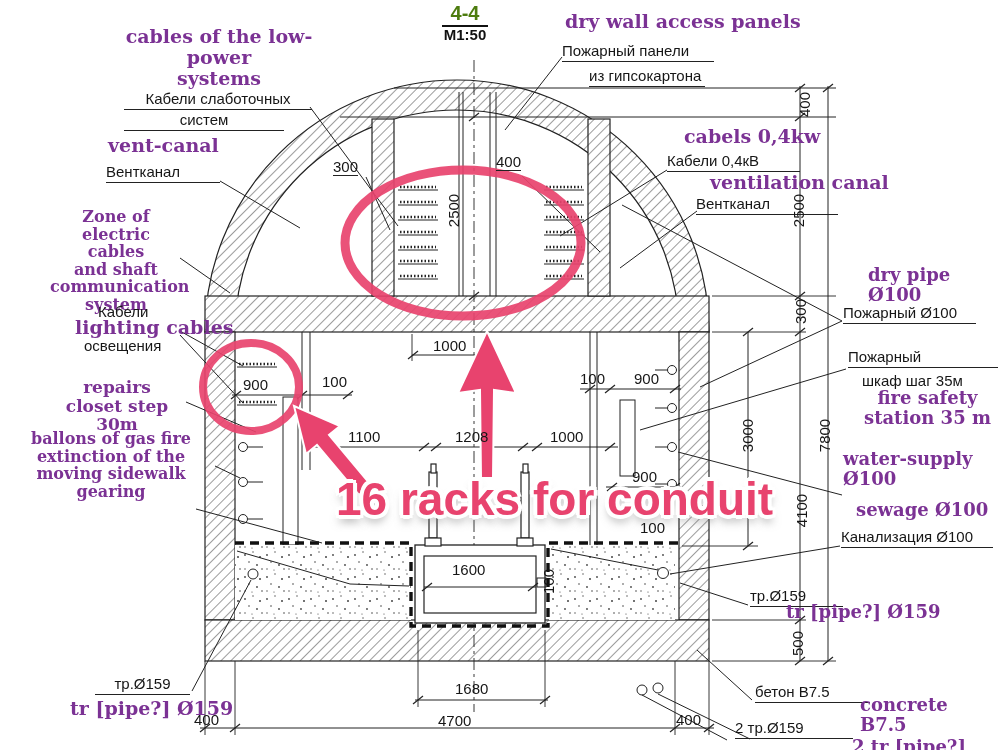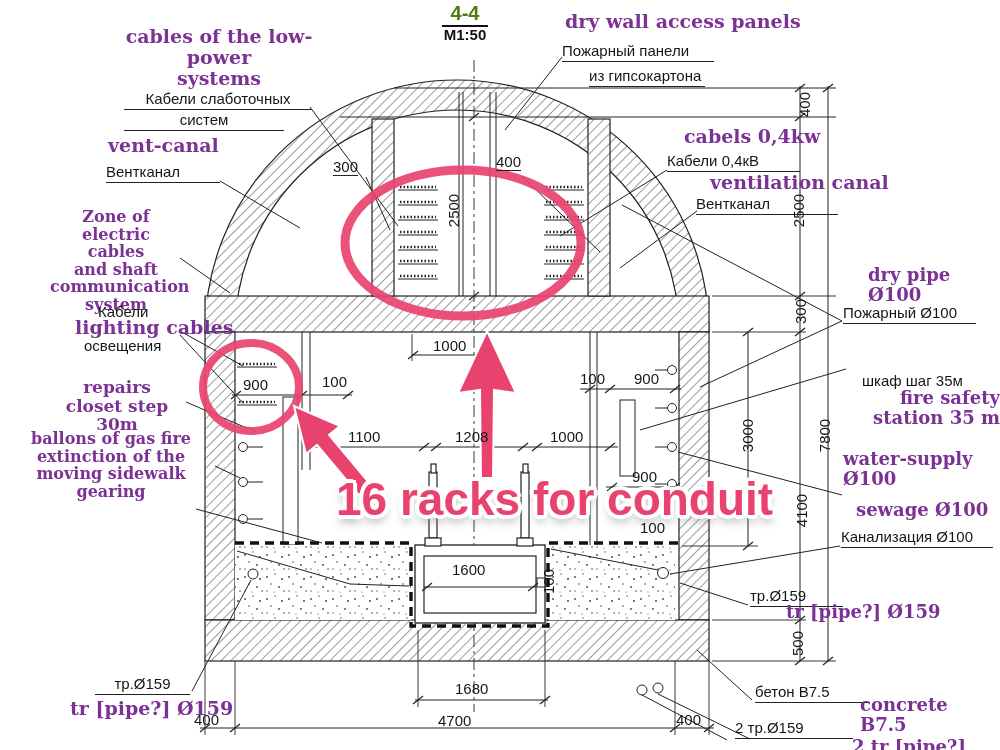--- a/index.html
+++ b/index.html
@@ -298,22 +298,23 @@
 moving sidewalk gearing</div>
     <div class="lbl en" style="left: 565px; top: 11px; font-size: 19px;">dry wall access panels</div>
     <div class="lbl u" style="left: 562px; top: 41px; width: 152px;">Пожарный панели</div>
     <div class="lbl u" style="left: 550px; top: 66px; width: 116px; margin-left: 39px;">из гипсокартона</div>
     <div class="lbl en" style="left: 684px; top: 126px; font-size: 19px;">cabels 0,4kw</div>
     <div class="lbl u" style="left: 667px; top: 151px; width: 133px;">Кабели 0,4кВ</div>
     <div class="lbl en" style="left: 710px; top: 172px; font-size: 19px;">ventilation canal</div>
     <div class="lbl u" style="left: 696px; top: 194px; width: 142px;">Вентканал</div>
     <div class="lbl en" style="left: 868px; top: 265px; font-size: 18px;">dry pipe Ø100</div>
     <div class="lbl u" style="left: 843px; top: 303px; width: 133px;">Пожарный Ø100</div>
+    <div class="lbl u" style="left: 848px; top: 347px; width: 150px;">Пожарный</div>
     <div class="lbl" style="left: 862px; top: 371px;">шкаф  шаг 35м</div>
-    <div class="lbl en" style="left: 855px; top: 388px; width: 145px; text-align: right; font-size: 18px;">fire safety
+    <div class="lbl en" style="left: 855px; top: 388px; width: 145px; text-align: center; font-size: 18px;">fire safety
 station 35 m</div>
     <div class="lbl en" style="left: 843px; top: 449px; font-size: 18px;">water-supply Ø100</div>
     <div class="lbl en" style="left: 856px; top: 500px; font-size: 18px;">sewage Ø100</div>
     <div class="lbl u" style="left: 841px; top: 527px; width: 152px;">Канализация Ø100</div>
     <div class="lbl u" style="left: 750px; top: 586px; width: 93px;">тр.Ø159</div>
     <div class="lbl en" style="left: 786px; top: 602px; font-size: 18px;">tr [pipe?] Ø159</div>
     <div class="lbl u" style="left: 755px; top: 682px; width: 115px;">бетон В7.5</div>
     <div class="lbl en" style="left: 860px; top: 695px; font-size: 18px;">concrete B7.5</div>
     <div class="lbl u" style="left: 735px; top: 718px; width: 118px;">2 тр.Ø159</div>
     <div class="lbl en" style="left: 852px; top: 737px; font-size: 18px;">2 tr [pipe?]</div>

